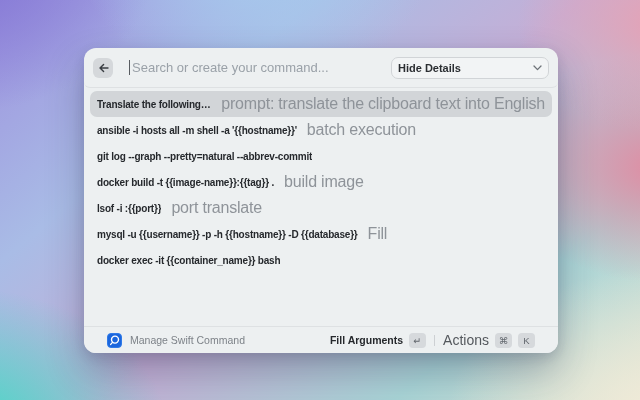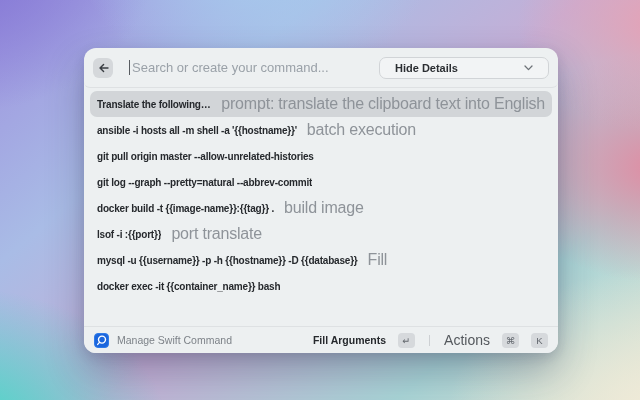--- a/index.html
+++ b/index.html
@@ -27,23 +27,23 @@
     padding:0 9px; border-bottom:1px solid #dee1e3;border-radius:6px;
   }
   .back-btn {
     width:20px; height:20px; border-radius:6px; background:#d5d8db;
     display:flex; align-items:center; justify-content:center; flex:0 0 auto; cursor:default;
   }
   .search-box { flex:1; display:flex; align-items:center; min-width:0; }
   .caret { width:1px; height:15px; background:#585c61; margin-right:2px; }
   .search-placeholder { font-size:13px; color:#9aa1a8; white-space:nowrap; overflow:hidden; }
   .dropdown {
-    width:170px; height:22px; flex:0 0 auto;
+    width:158px; height:22px; flex:0 0 auto;
     border:1px solid #d1d4d7; background:#f2f4f5; border-radius:7px;
-    display:flex; align-items:center; justify-content:space-between; padding:0 15px;
+    display:flex; align-items:center; justify-content:space-between; padding:0 6px;
   }
   .dropdown-label { font-size:11px; font-weight:600; color:#2b2e32; }
   
   .list { padding:3px 6px 0 6px; }
   .row {
     height:26px; display:flex; align-items:center; padding:0 7px;
     border-radius:7px; overflow:hidden;
   }
   .row.selected { background:#d2d5d8; }
   .row-title {
@@ -51,24 +51,24 @@
     white-space:nowrap; overflow:hidden; text-overflow:ellipsis; min-width:0;
   }
   .row-sub {
     font-size:16px; letter-spacing:-0.2px; color:#8e9399;
     white-space:nowrap; margin-left:10px; flex:0 0 auto;
   }
   
   .footer {
     position:absolute; left:0; right:0; bottom:0; height:27px;
     border-top:1px solid #dee1e3; background:#edf0f1;
-    display:flex; align-items:center; padding:0 10px; gap:8px;
+    display:flex; align-items:center; padding:0 23px; gap:8px;
   }
   .app-name { font-size:10.5px; color:#7d8288; }
-  .footer-right { margin-left:auto; display:flex; align-items:center; gap:12px; }
+  .footer-right { margin-left:auto; display:flex; align-items:center; gap:6px; }
   .action-primary { font-size:10.5px; font-weight:700; color:#26292d; }
   .action-secondary { font-size:14px; color:#54585d; }
   .keycap {
     min-width:17px; height:15px; padding:0 3px; border-radius:4px;
     background:#d6d9dc; color:#64696f; font-size:9.5px;
     display:flex; align-items:center; justify-content:center;
   }
   .vdivider { width:1px; height:11px; background:#cdd0d3; margin:0 2px; }
   .icon-svg { display:block; }
 </style>
@@ -99,24 +99,20 @@
     <div class="row selected">
       <span class="row-title">Translate the following text into elegant and natural English: "{...</span>
       <span class="row-sub">prompt: translate the clipboard text into English</span>
     </div>
 
     <div class="row">
       <span class="row-title">ansible -i hosts all -m shell -a '{{hostname}}'</span>
       <span class="row-sub">batch execution</span>
     </div>
 
-    <div class="row">
-      <span class="row-title">git pull origin master --allow-unrelated-histories</span>
-
-    </div>
 
     <div class="row">
       <span class="row-title">git log --graph --pretty=natural --abbrev-commit</span>
 
     </div>
 
     <div class="row">
       <span class="row-title">docker build -t {{image-name}}:{{tag}} .</span>
       <span class="row-sub">build image</span>
     </div>

